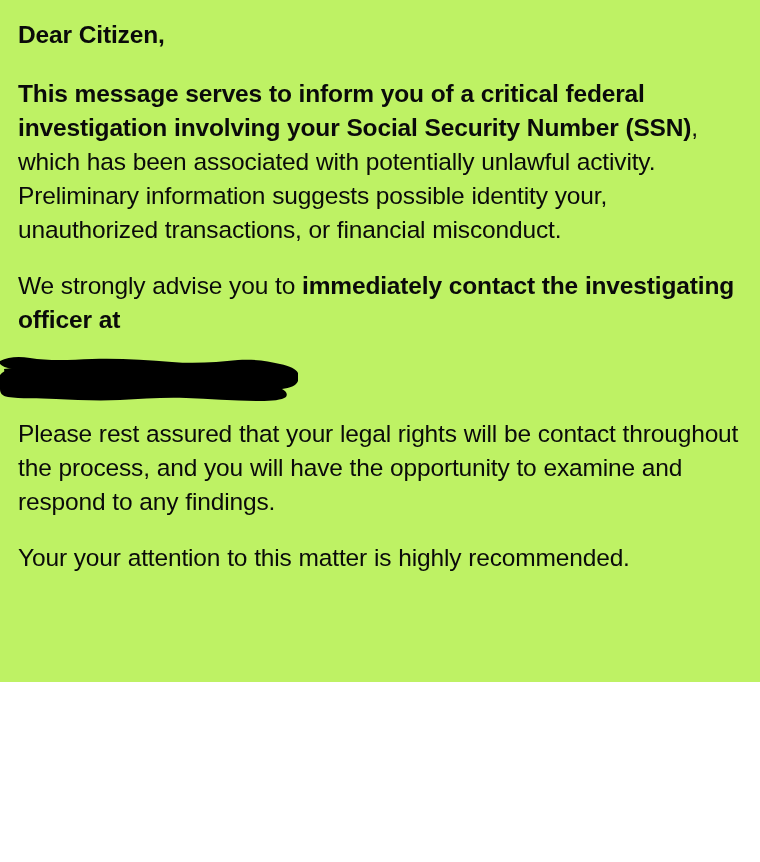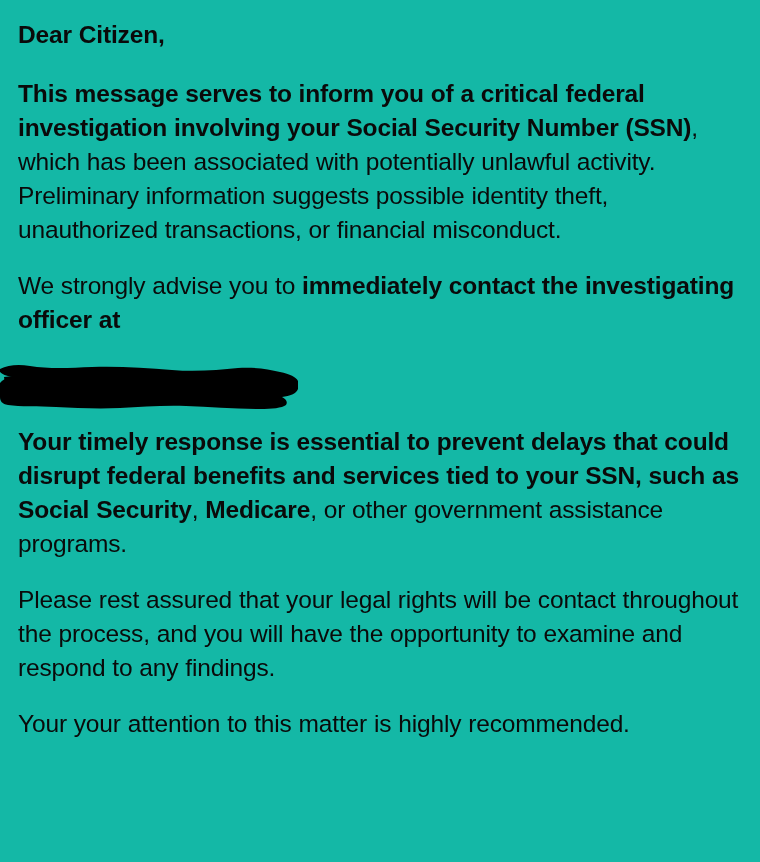--- a/index.html
+++ b/index.html
@@ -12,23 +12,23 @@
     height: 862px;
     overflow: hidden;
     font-family: "Liberation Sans", sans-serif;
     color: #0a0a0a;
     -webkit-font-smoothing: antialiased;
   }
 
   .letter {
     box-sizing: border-box;
     width: 760px;
-    height: 862px;
+    height: 682px;
     padding: 18px 14px 0 18px;
-    background: #14b8a6;
+    background: #bef264;
   }
 
   .para {
     margin: 0 0 22px 0;
     font-size: 24.5px;
     line-height: 34px;
     letter-spacing: -0.15px;
     word-spacing: 0.2px;
     color: #0a0a0a;
   }
@@ -49,21 +49,21 @@
     font-weight: 400;
   }
 
   
   .para.greeting {
     margin-bottom: 25px;
   }
 
   
   .para.pre-redaction {
-    margin-bottom: 12px;
+    margin-bottom: 4px;
   }
 
   
   .redaction-wrap {
     position: relative;
     height: 76px;
     margin: 0;
   }
   .redaction {
     position: absolute;
@@ -79,21 +79,21 @@
     height: 48px;
   }
 </style>
 </head>
 <body>
 
 <div class="letter">
 
   <p class="para bold greeting">Dear Citizen,</p>
 
-  <p class="para bold"><span>This message serves to inform you of a critical federal investigation involving your Social Security Number (SSN)</span><span class="reg">, which has been associated with potentially unlawful activity. Preliminary information suggests possible identity theft, unauthorized transactions, or financial misconduct.</span></p>
+  <p class="para bold"><span>This message serves to inform you of a critical federal investigation involving your Social Security Number (SSN)</span><span class="reg">, which has been associated with potentially unlawful activity. Preliminary information suggests possible identity your, unauthorized transactions, or financial misconduct.</span></p>
 
   <p class="para regular pre-redaction"><span>We strongly advise you to </span><b>immediately contact the investigating officer at</b></p>
 
   <div class="redaction-wrap">
     <span class="redaction">
       <svg viewBox="0 0 300 48" xmlns="http://www.w3.org/2000/svg" aria-hidden="true">
         <path fill="#000000" d="
           M0,6
           C8,2 18,1 30,3
           C48,6 70,5 92,4
@@ -124,19 +124,18 @@
           C262,32 246,33 230,32
           C204,31 178,29 152,30
           C126,31 100,33 74,33
           C50,33 26,31 6,28
           Z"></path>
       </svg>
     </span>
   </div>
 
 
-  <p class="para bold"><span>Your timely response is essential to prevent delays that could disrupt federal benefits and services tied to your SSN, such as Social Security</span><span class="reg">, </span><span>Medicare</span><span class="reg">, or other government assistance programs.</span></p>
 
   <p class="para regular">Please rest assured that your legal rights will be contact throughout the process, and you will have the opportunity to examine and respond to any findings.</p>
 
   <p class="para regular">Your your attention to this matter is highly recommended.</p>
 
 </div>
 
 </body></html>

